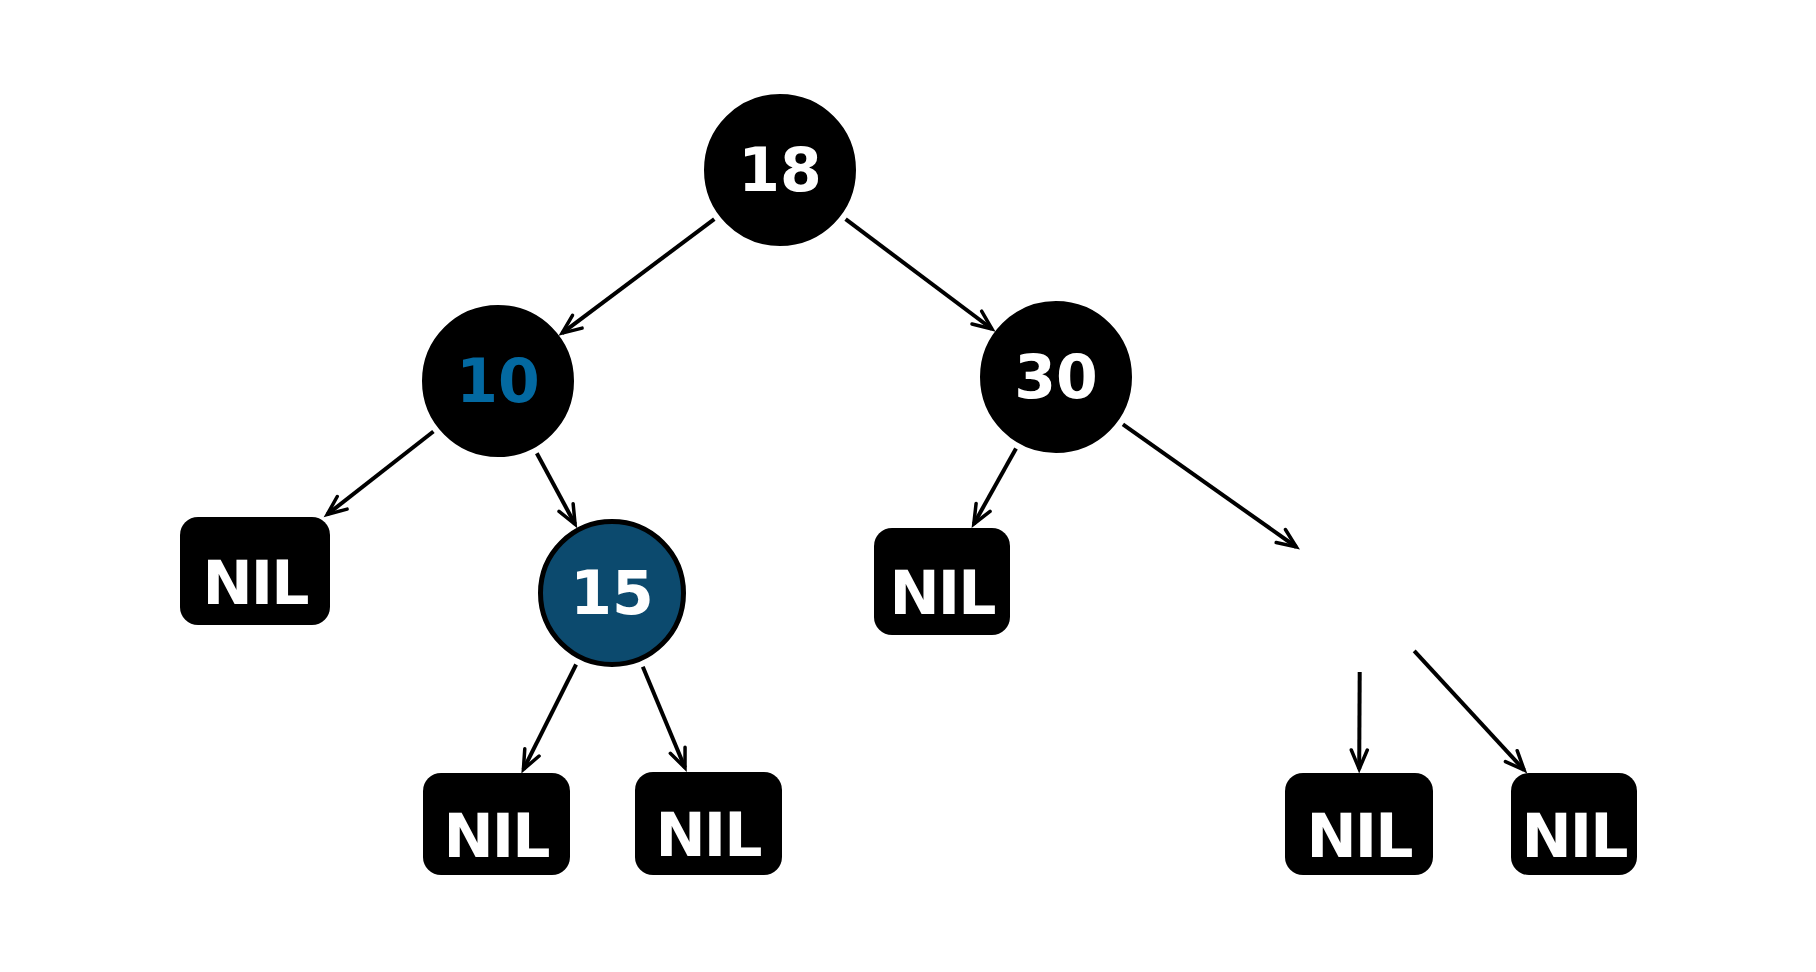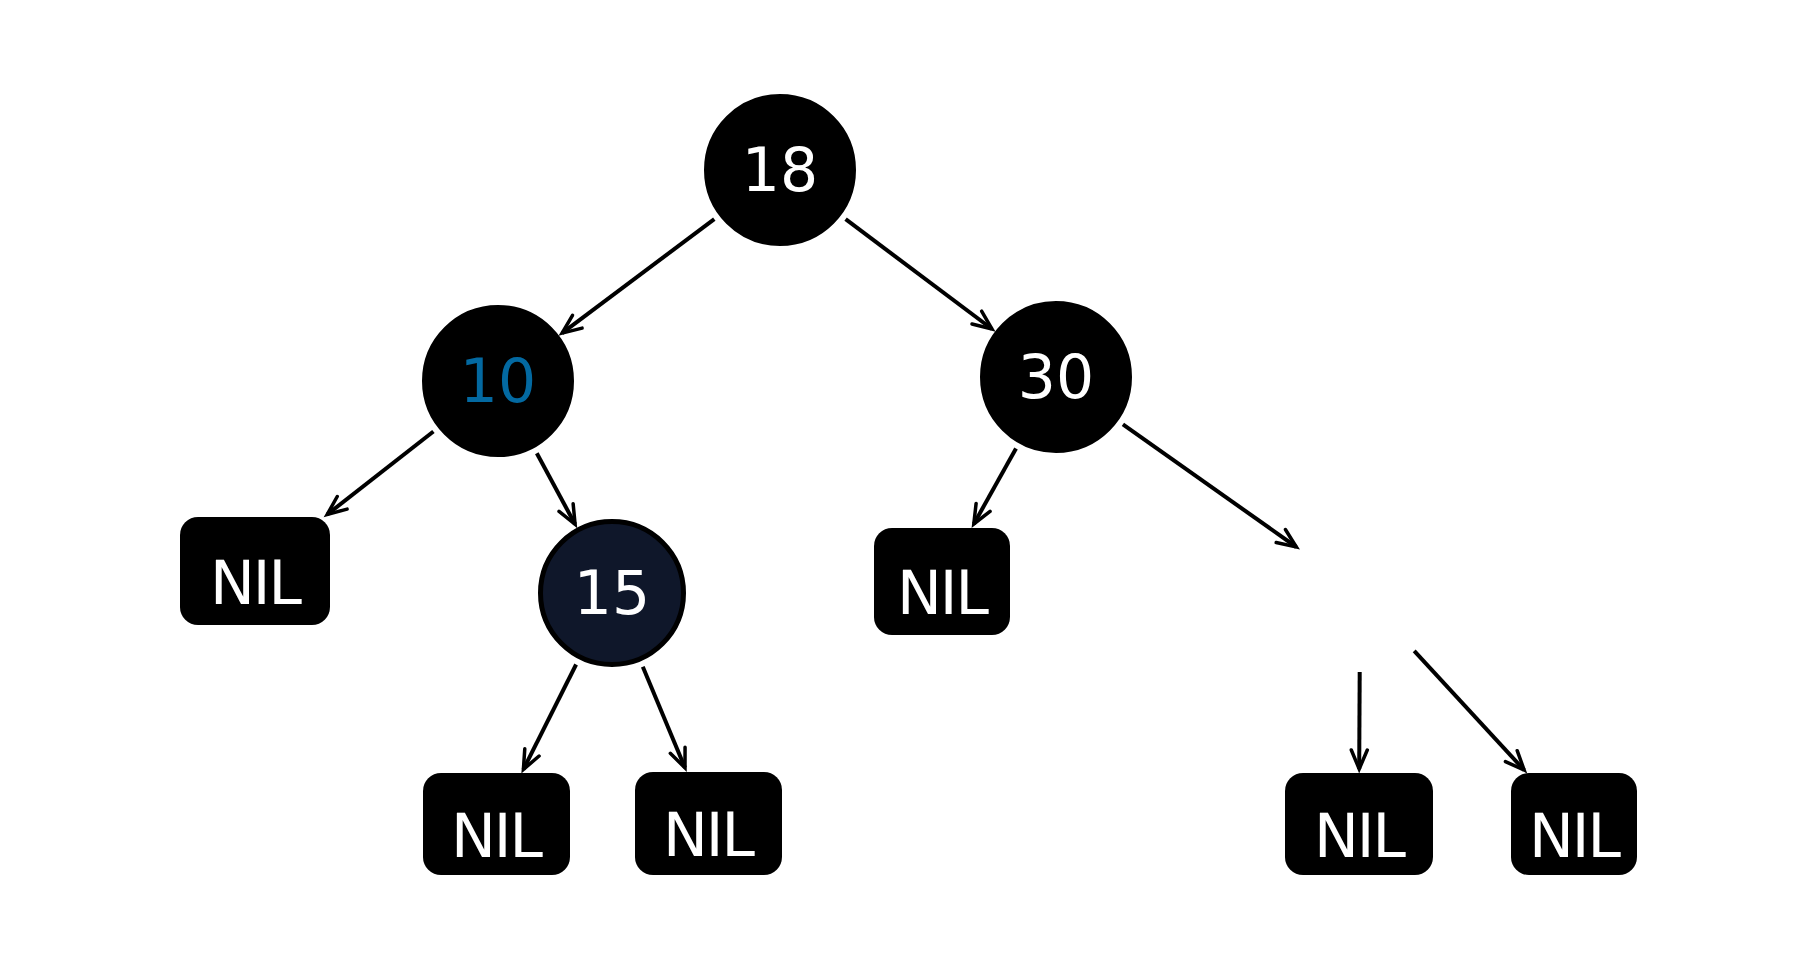--- a/index.html
+++ b/index.html
@@ -7,20 +7,21 @@
     padding: 0;
     background: #ffffff;
   }
   #canvas {
     position: relative;
     width: 1816px;
     height: 972px;
     background: #ffffff;
     overflow: hidden;
     font-family: "DejaVu Sans", sans-serif;
+    font-weight: bold;
   }
   #edges {
     position: absolute;
     left: 0;
     top: 0;
     width: 1816px;
     height: 972px;
   }
   .node {
     position: absolute;
@@ -72,21 +73,21 @@
 
 <div class="node circle black" style="left: 704px; top: 94px; width: 152px; height: 152px; background: rgb(0, 0, 0); border-color: rgb(0, 0, 0); color: rgb(255, 255, 255);">
       <span class="node-label">18</span>
     </div>
     <div class="node circle black" style="left: 422px; top: 305px; width: 152px; height: 152px; background: rgb(0, 0, 0); border-color: rgb(0, 0, 0); color: #0369a1;">
       <span class="node-label">10</span>
     </div>
     <div class="node circle black" style="left: 980px; top: 301px; width: 152px; height: 152px; background: rgb(0, 0, 0); border-color: rgb(0, 0, 0); color: rgb(255, 255, 255);">
       <span class="node-label">30</span>
     </div>
-    <div class="node circle red" style="left: 538px; top: 519px; width: 148px; height: 148px; background: #0f172a; border-color: rgb(0, 0, 0); color: rgb(255, 255, 255);">
+    <div class="node circle red" style="left: 538px; top: 519px; width: 148px; height: 148px; background: #0c4a6e; border-color: rgb(0, 0, 0); color: rgb(255, 255, 255);">
       <span class="node-label">15</span>
     </div>
     <div class="node box black" style="left: 180px; top: 517px; width: 150px; height: 108px; background: rgb(0, 0, 0); color: rgb(255, 255, 255);">
       <span class="node-label">NIL</span>
     </div>
     <div class="node box black" style="left: 874px; top: 527.5px; width: 136px; height: 107px; background: rgb(0, 0, 0); color: rgb(255, 255, 255);">
       <span class="node-label">NIL</span>
     </div>
     <div class="node box black" style="left: 422.5px; top: 773px; width: 147px; height: 102px; background: rgb(0, 0, 0); color: rgb(255, 255, 255);">
       <span class="node-label">NIL</span>

